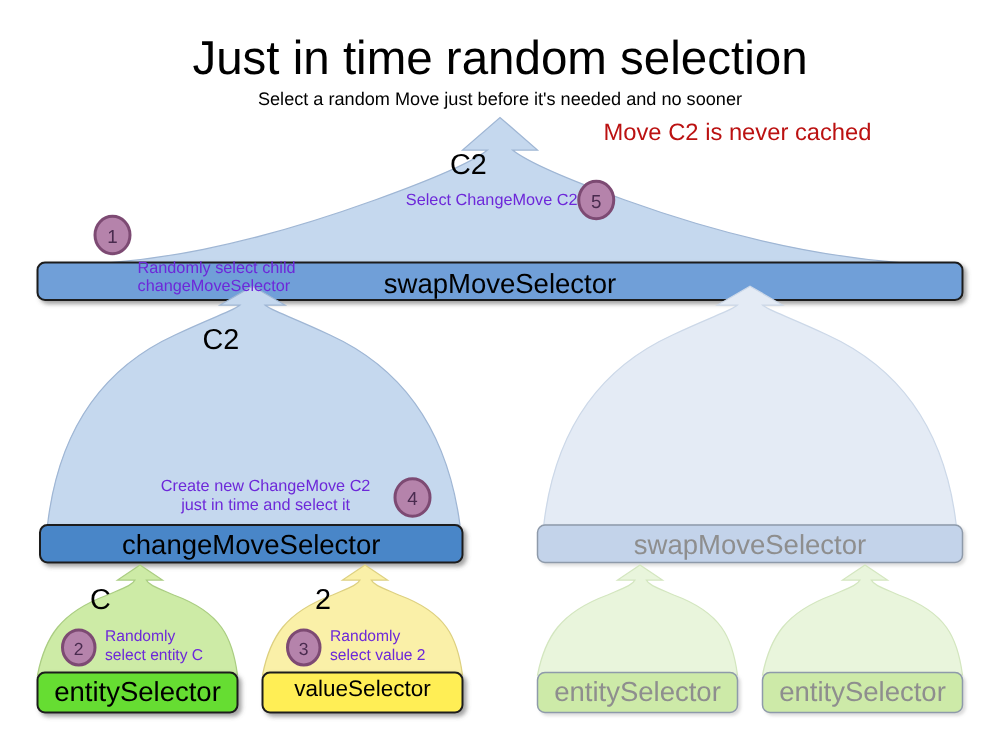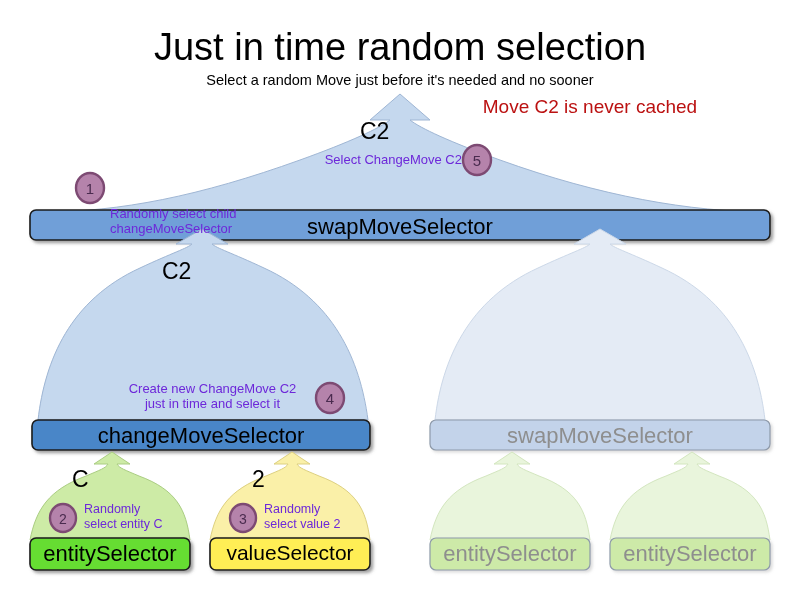--- a/index.html
+++ b/index.html
@@ -215,17 +215,17 @@
 just in time and select it</div>
   <div class="txt note small" style="left:84px; top:502px; width:110px;">Randomly
 select entity C</div>
   <div class="txt note small" style="left:264px; top:502px; width:110px;">Randomly
 select value 2</div>
 
   <div class="txt boxlabel" style="left:30px; top:214px; width:740px; font-size:22px;">swapMoveSelector</div>
   <div class="txt boxlabel" style="left:32px; top:423px; width:338px; font-size:22px;">changeMoveSelector</div>
   <div class="txt boxlabel faded" style="left:430px; top:423px; width:340px; font-size:22px;">swapMoveSelector</div>
   <div class="txt boxlabel" style="left:30px; top:541px; width:160px; font-size:22px;">entitySelector</div>
-  <div class="txt boxlabel" style="left:210px; top:541px; width:160px; font-size:21px;">valueSelector</div>
+  <div class="txt boxlabel" style="left:210px; top:541px; width:160px; font-size:18px;">valueSelector</div>
   <div class="txt boxlabel faded" style="left:430px; top:541px; width:160px; font-size:22px;">entitySelector</div>
   <div class="txt boxlabel faded" style="left:610px; top:541px; width:160px; font-size:22px;">entitySelector</div>
 
 </div>
 
 </body></html>

